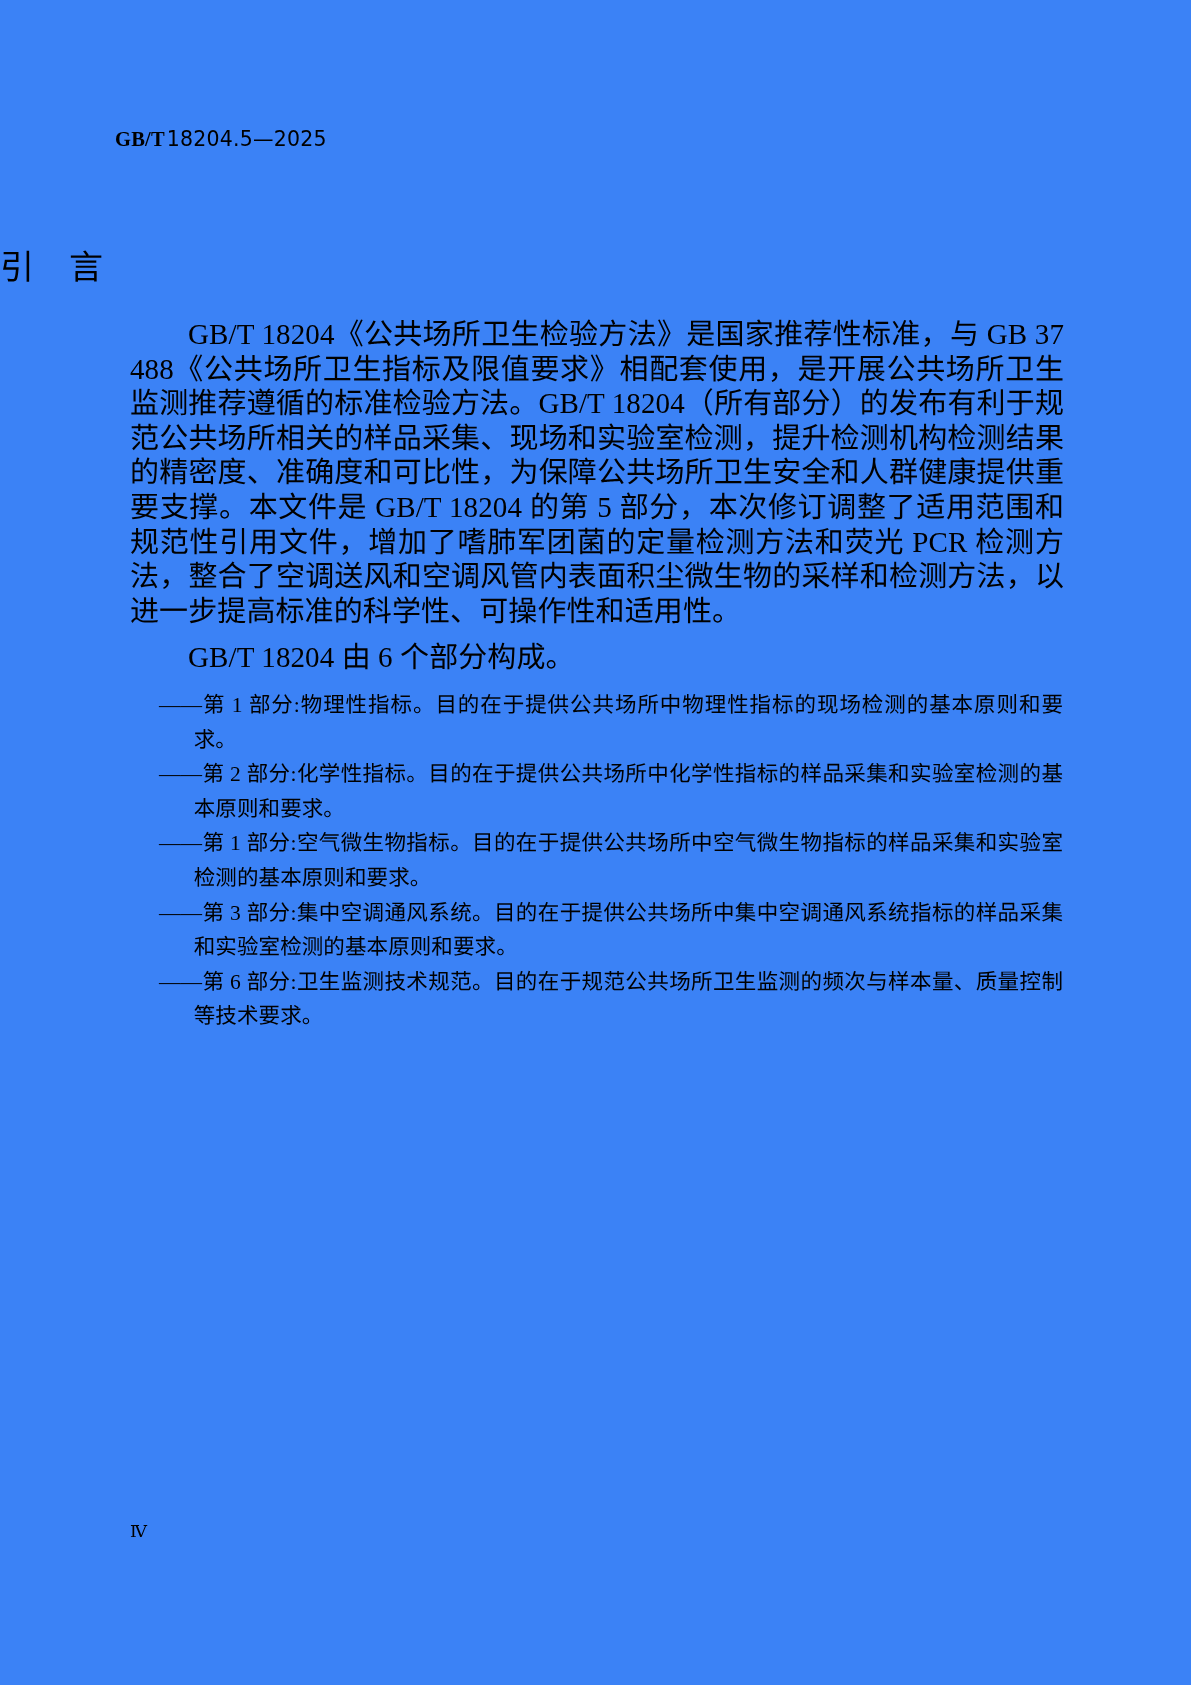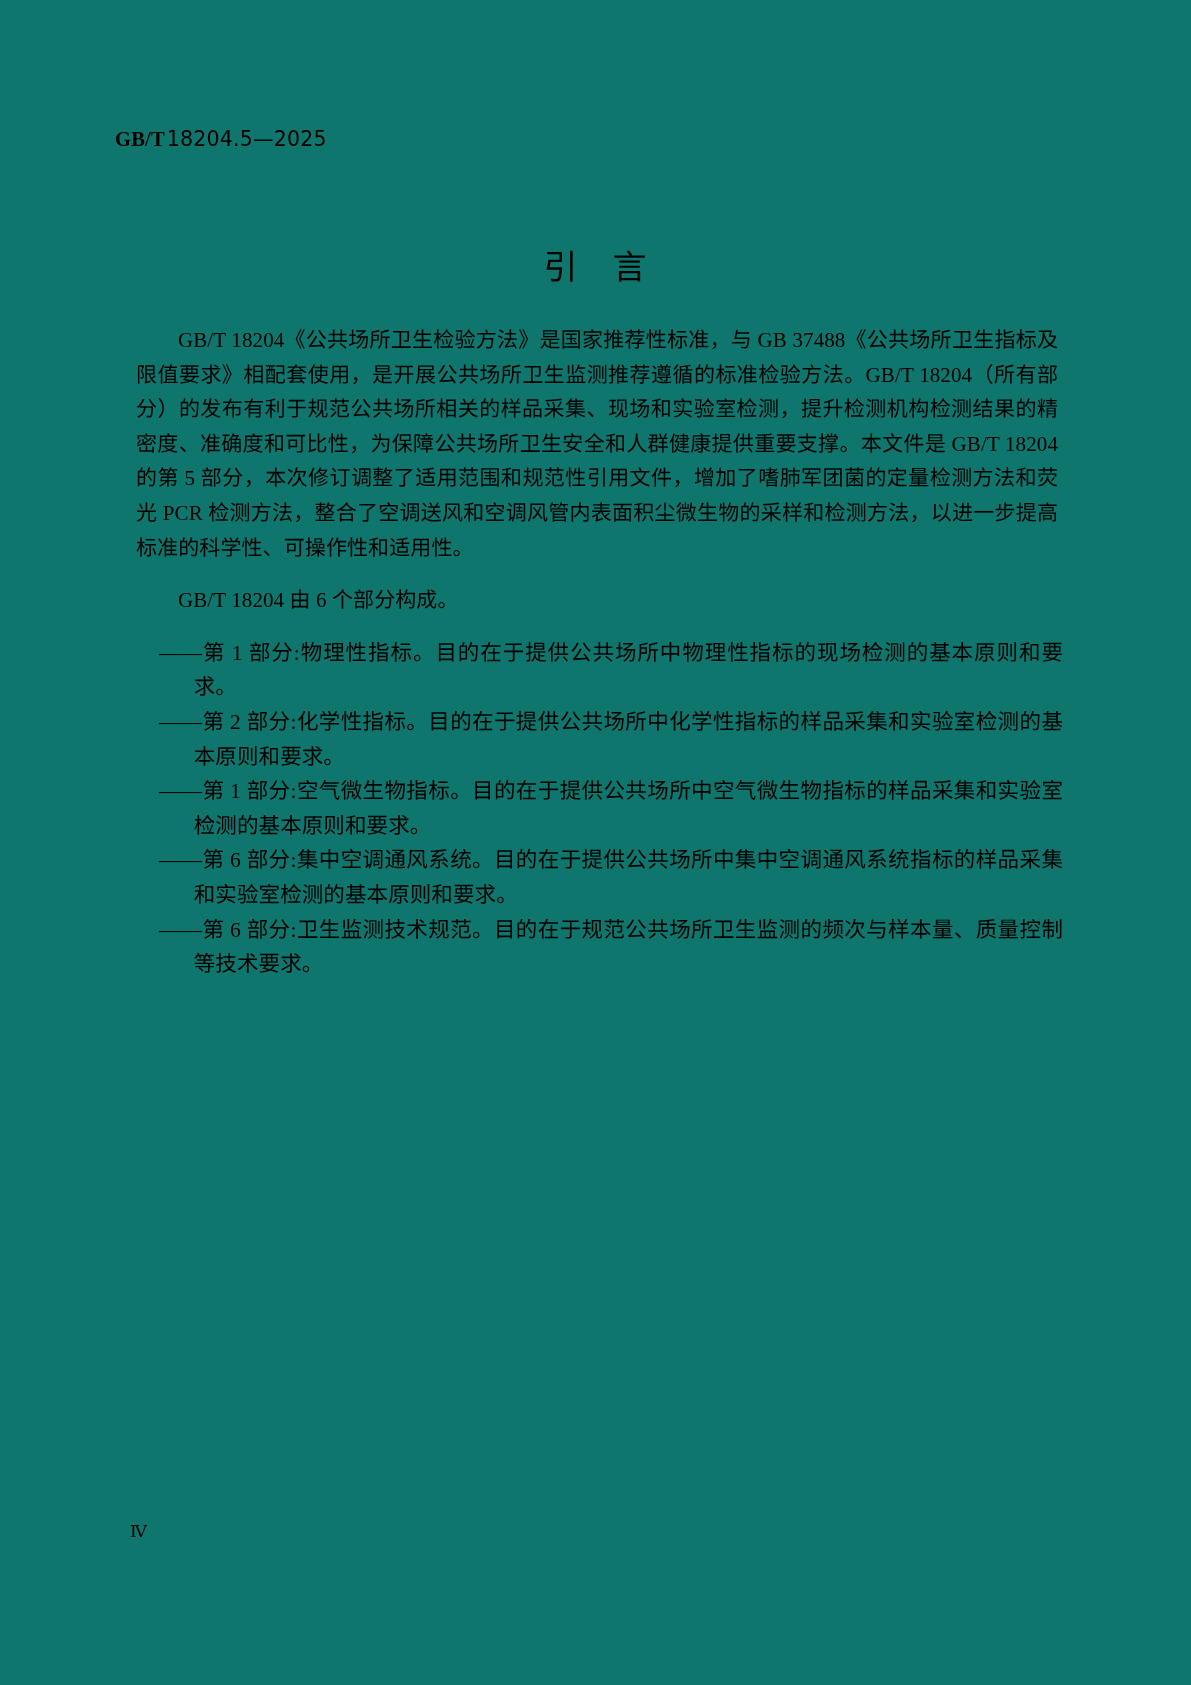--- a/index.html
+++ b/index.html
@@ -12,21 +12,21 @@
     font-family: "Liberation Serif", "DejaVu Serif", serif;
     color: #000000;
     -webkit-font-smoothing: antialiased;
   }
 
   .page {
     position: relative;
     width: 1191px;
     height: 1685px;
     margin: 0 auto;
-    background: #0f766e;
+    background: #3b82f6;
     overflow: hidden;
     box-sizing: border-box;
   }
 
   
   .page-header {
     position: absolute;
     top: 126px;
     left: 115px;
     width: 960px;
@@ -45,21 +45,21 @@
     font-weight: normal;
     margin-left: 2px;
   }
 
   
   .section-title {
     position: absolute;
     top: 222px;
     left: 0;
     width: 1191px;
-    text-align: center;
+    text-align: left;
     font-family: "DejaVu Sans", "Liberation Sans", sans-serif;
     font-size: 34px;
     line-height: 44px;
     letter-spacing: 1px;
     font-weight: normal;
   }
   .section-title .gap {
     display: inline-block;
     width: 34px;
   }
@@ -67,25 +67,25 @@
   
   .body-block {
     position: absolute;
     top: 305px;
     left: 118px;
     width: 958px;
   }
 
   .para,
   .list-intro {
-    font-size: 21px;
+    font-size: 29px;
     line-height: 34.6px;
     text-align: justify;
     text-justify: inter-ideograph;
-    margin: 18px;
+    margin: 12px;
     text-indent: 2em;
     letter-spacing: 0.1px;
     word-break: break-all;
   }
 
   .list {
     margin: 13px;
     padding: 0;
     list-style: none;
   }
@@ -127,21 +127,21 @@
   <div class="body-block">
 
     <p class="para">GB/T 18204《公共场所卫生检验方法》是国家推荐性标准，与 GB 37488《公共场所卫生指标及限值要求》相配套使用，是开展公共场所卫生监测推荐遵循的标准检验方法。GB/T 18204（所有部分）的发布有利于规范公共场所相关的样品采集、现场和实验室检测，提升检测机构检测结果的精密度、准确度和可比性，为保障公共场所卫生安全和人群健康提供重要支撑。本文件是 GB/T 18204 的第 5 部分，本次修订调整了适用范围和规范性引用文件，增加了嗜肺军团菌的定量检测方法和荧光 PCR 检测方法，整合了空调送风和空调风管内表面积尘微生物的采样和检测方法，以进一步提高标准的科学性、可操作性和适用性。</p>
 
     <p class="list-intro">GB/T 18204 由 6 个部分构成。</p>
 
     <ul class="list">
       <li class="list-item">——第 1 部分:物理性指标。目的在于提供公共场所中物理性指标的现场检测的基本原则和要求。</li>
       <li class="list-item">——第 2 部分:化学性指标。目的在于提供公共场所中化学性指标的样品采集和实验室检测的基本原则和要求。</li>
       <li class="list-item">——第 1 部分:空气微生物指标。目的在于提供公共场所中空气微生物指标的样品采集和实验室检测的基本原则和要求。</li>
-      <li class="list-item">——第 6 部分:集中空调通风系统。目的在于提供公共场所中集中空调通风系统指标的样品采集和实验室检测的基本原则和要求。</li>
+      <li class="list-item">——第 3 部分:集中空调通风系统。目的在于提供公共场所中集中空调通风系统指标的样品采集和实验室检测的基本原则和要求。</li>
       <li class="list-item">——第 6 部分:卫生监测技术规范。目的在于规范公共场所卫生监测的频次与样本量、质量控制等技术要求。</li>
     </ul>
 
   </div>
 
   <div class="page-number">Ⅳ</div>
 
 </div>
 
 </body></html>

